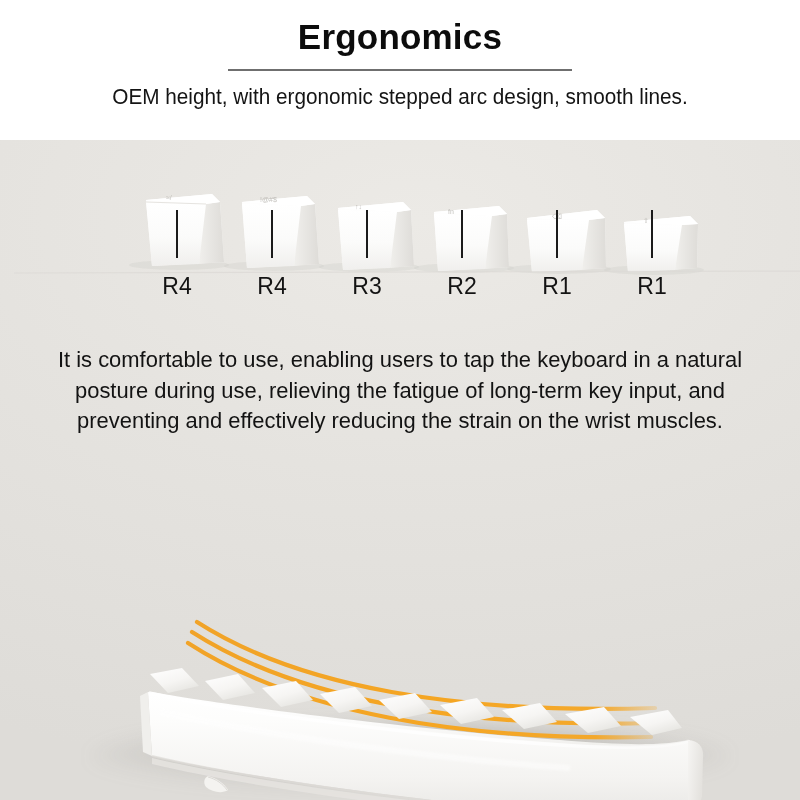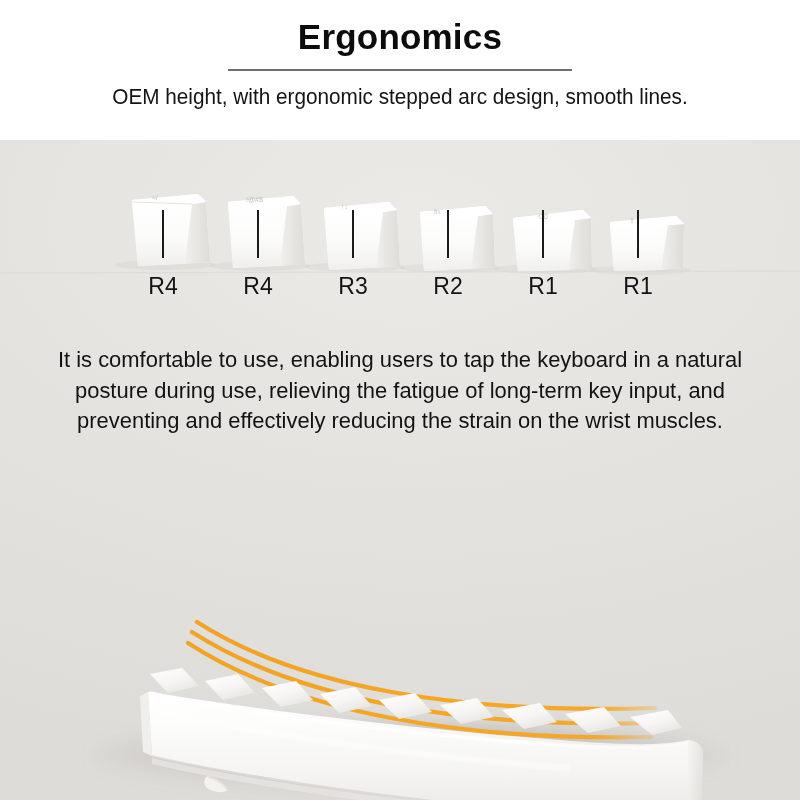--- a/index.html
+++ b/index.html
@@ -74,21 +74,21 @@
     width: 800px;
     height: 660px;
     background:
       radial-gradient(120% 85% at 52% 12%, #eceae6 0%, #e5e3df 45%, #dedcd8 100%);
     overflow: hidden;
   }
 
   
   #keycap-strip {
     position: absolute;
-    left: 0;
+    left: 14px;
     top: 0;
     width: 637px;
     height: 175px;
   }
 
   
   .leader-line {
     position: absolute;
     width: 2px;
     background: #1b1b1b;

